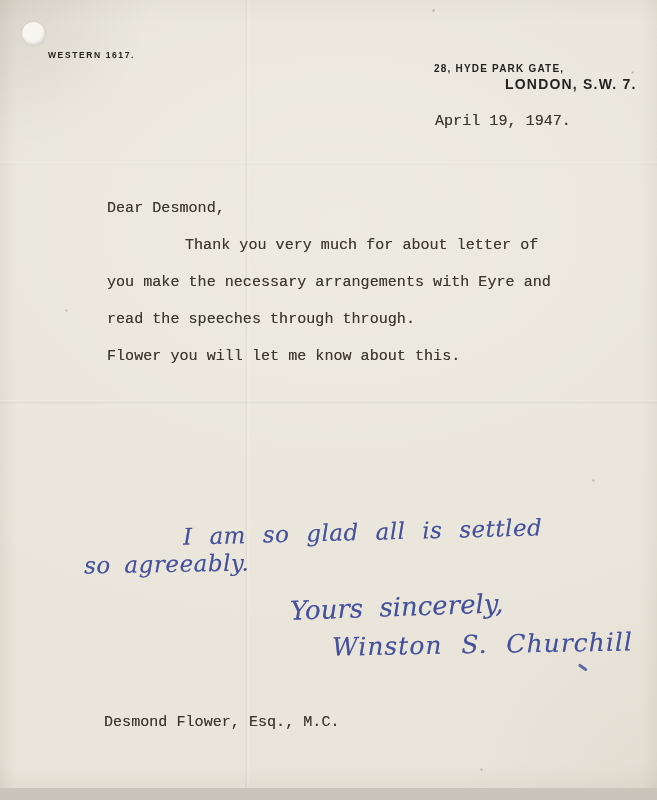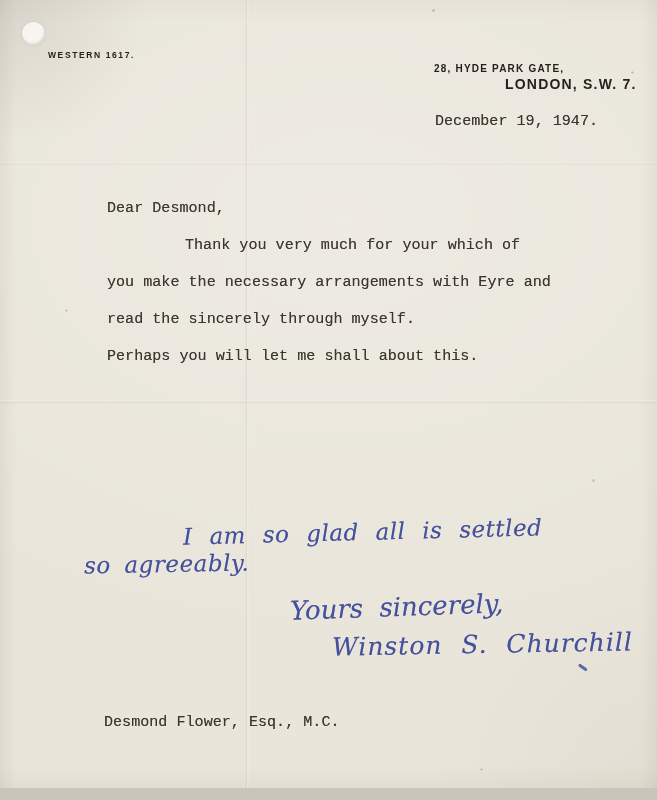--- a/index.html
+++ b/index.html
@@ -95,28 +95,28 @@
   <div class="hole"></div>
   <div class="crease-v"></div>
   <div class="crease-h1"></div>
   <div class="crease-h2"></div>
   <div class="specks"></div>
 
   <div class="lh lh-phone">WESTERN 1617.</div>
   <div class="lh lh-addr1">28, HYDE PARK GATE,</div>
   <div class="lh lh-addr2">LONDON, S.W. 7.</div>
 
-  <div class="typed date">December 19, 1947.</div>
+  <div class="typed date">April 19, 1947.</div>
 
   <div class="body-block">
     <div class="typed tline">Dear Desmond,</div>
-    <div class="typed tline indent">Thank you very much for your which of</div>
+    <div class="typed tline indent">Thank you very much for about letter of</div>
     <div class="typed tline">you make the necessary arrangements with Eyre and</div>
-    <div class="typed tline">read the sincerely through myself.</div>
-    <div class="typed tline">Perhaps you will let me shall about this.</div>
+    <div class="typed tline">read the speeches through through.</div>
+    <div class="typed tline">Flower you will let me know about this.</div>
   </div>
 
   <div class="ink note1">I am so glad all is settled</div>
   <div class="ink note2">so agreeably.</div>
   <div class="ink closing">Yours sincerely,</div>
   <div class="ink signature">Winston S. Churchill</div>
   <div class="flourish"></div>
 
   <div class="typed footer-line">Desmond Flower, Esq., M.C.</div>
 

